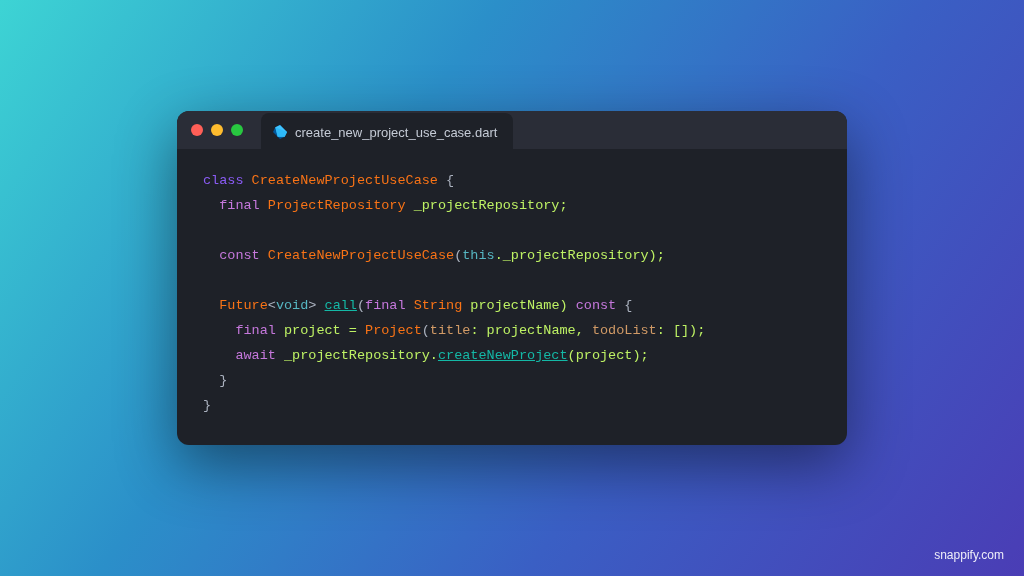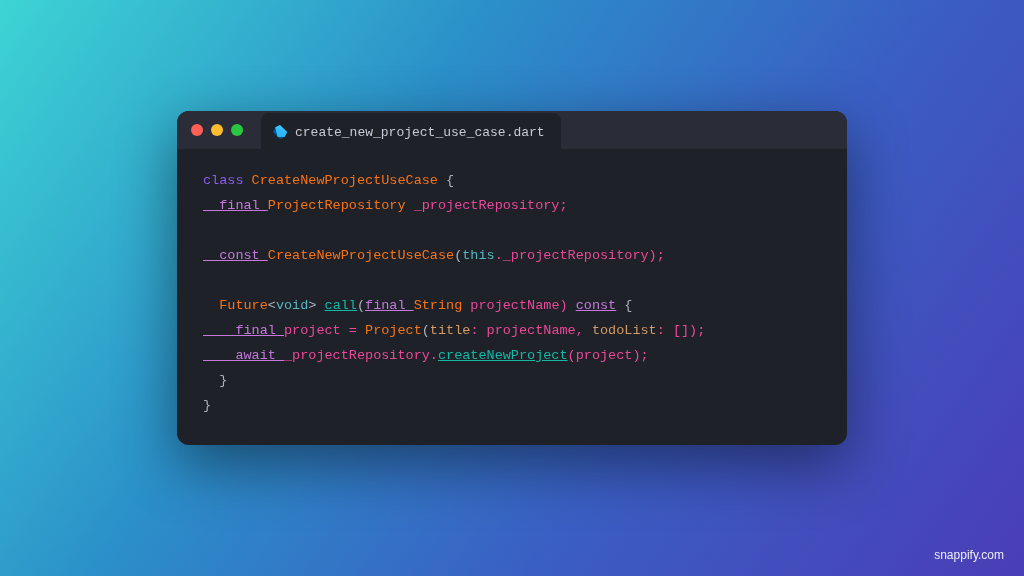--- a/index.html
+++ b/index.html
@@ -54,34 +54,34 @@
   margin-top: 4px;
 }
 .dart-icon {
   width: 14px;
   height: 14px;
   flex-shrink: 0;
 }
 .tab-title {
   color: #c5cbd6;
   font-size: 13px;
-  font-family: Liberation Mono, monospace;
+  font-family: Liberation Sans, sans-serif;
   font-weight: 400;
 }
 .code {
   padding: 20px 26px 26px 26px;
   font-size: 13.5px;
   line-height: 1.85;
   color: #abb2bf;
   white-space: pre;
 }
 .kw-red { color: #8b5cf6; }
-.kw-purple { color: #c678dd; text-decoration: underline; }
+.kw-purple { color: #c678dd; }
 .type { color: #f97316; }
-.ident { color: #ec4899; margin-top: 39px; }
+.ident { color: #bef264; margin-top: 39px; }
 .fn { color: #14b8a6; text-decoration: underline; }
 .built { color: #56b6c2; text-align: right; }
 .param { color: #d19a66; }
 .punct { color: #abb2bf; }
 .watermark {
   position: absolute;
   bottom: 14px;
   right: 20px;
   color: rgba(255,255,255,0.9);
   font-family: -apple-system, BlinkMacSystemFont, 'Segoe UI', sans-serif;

